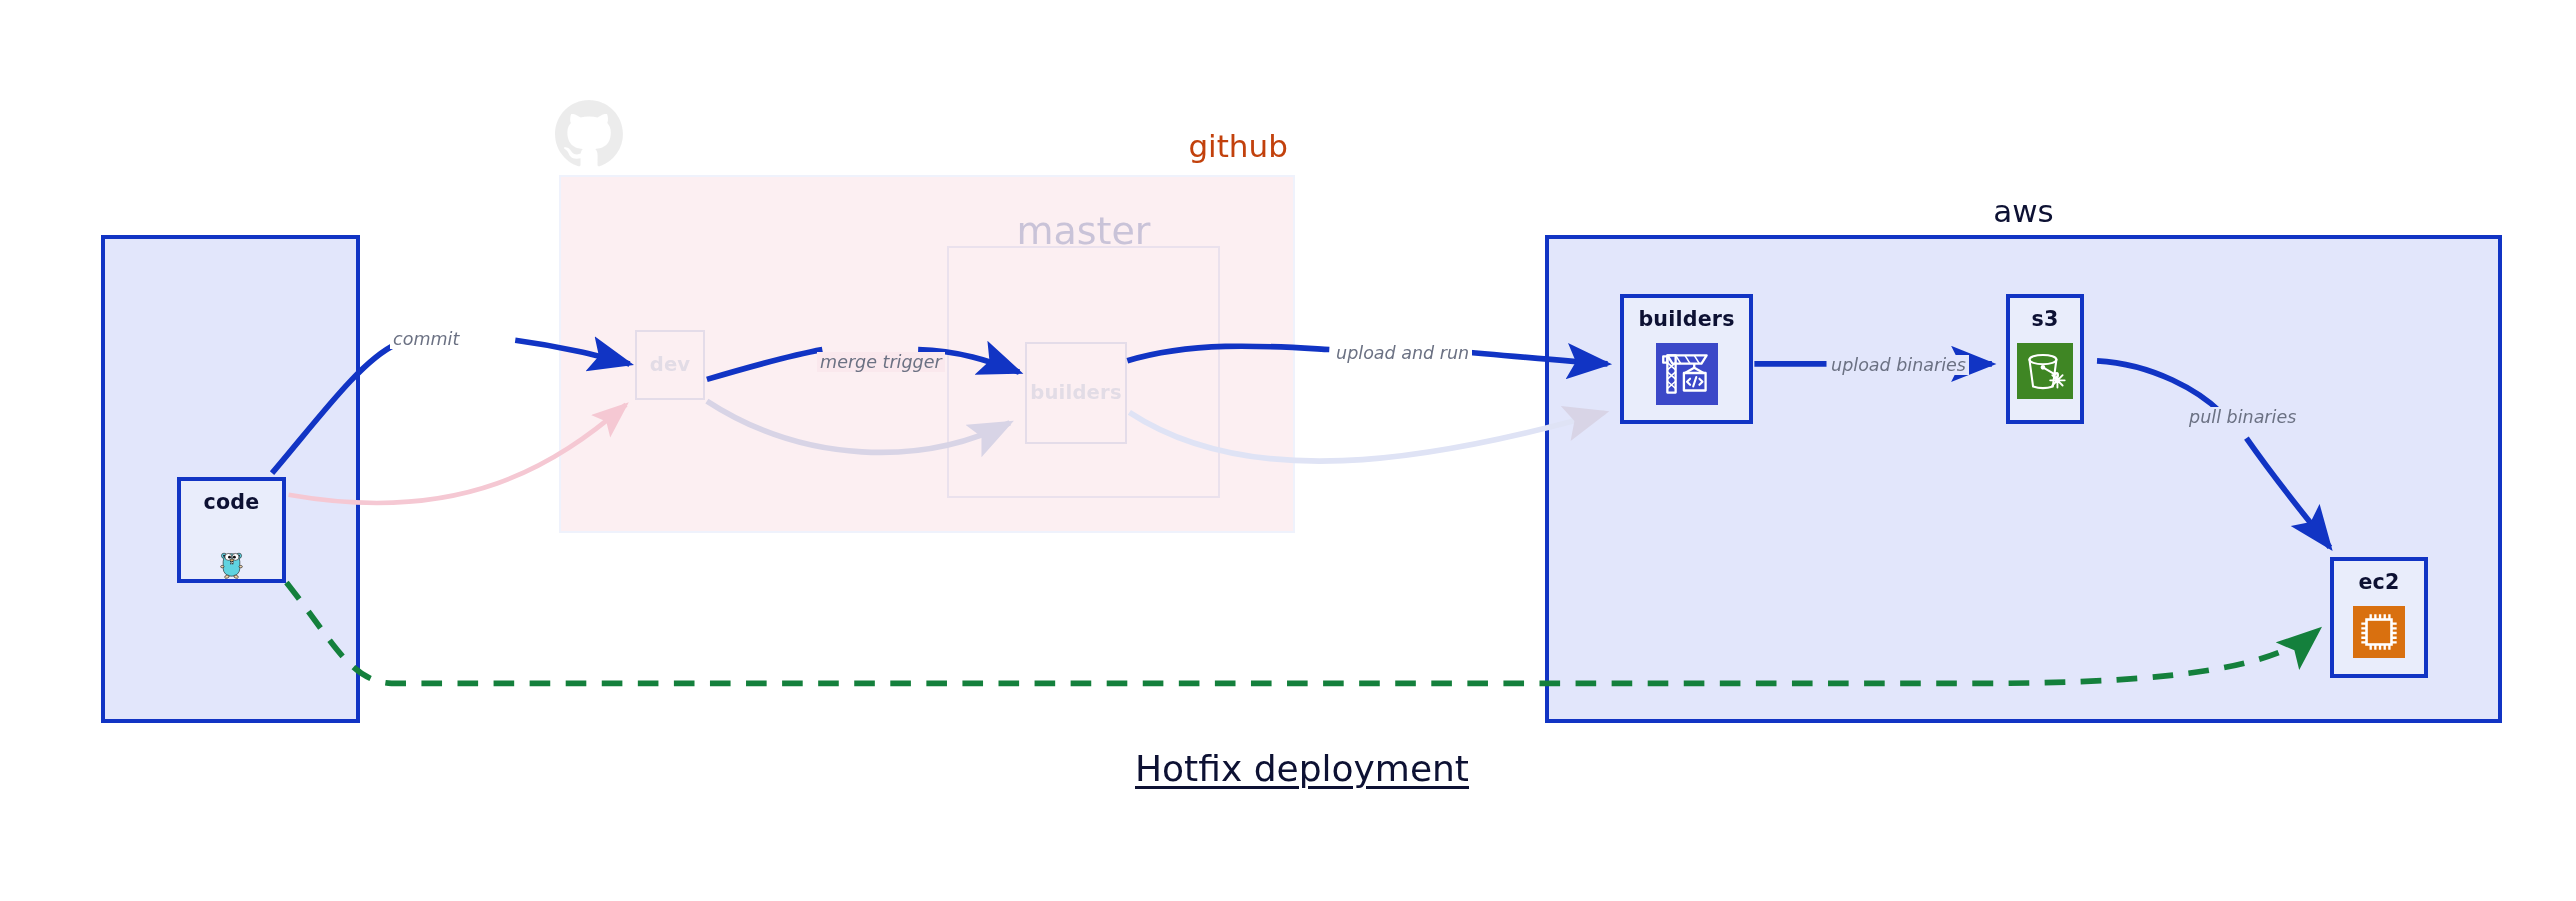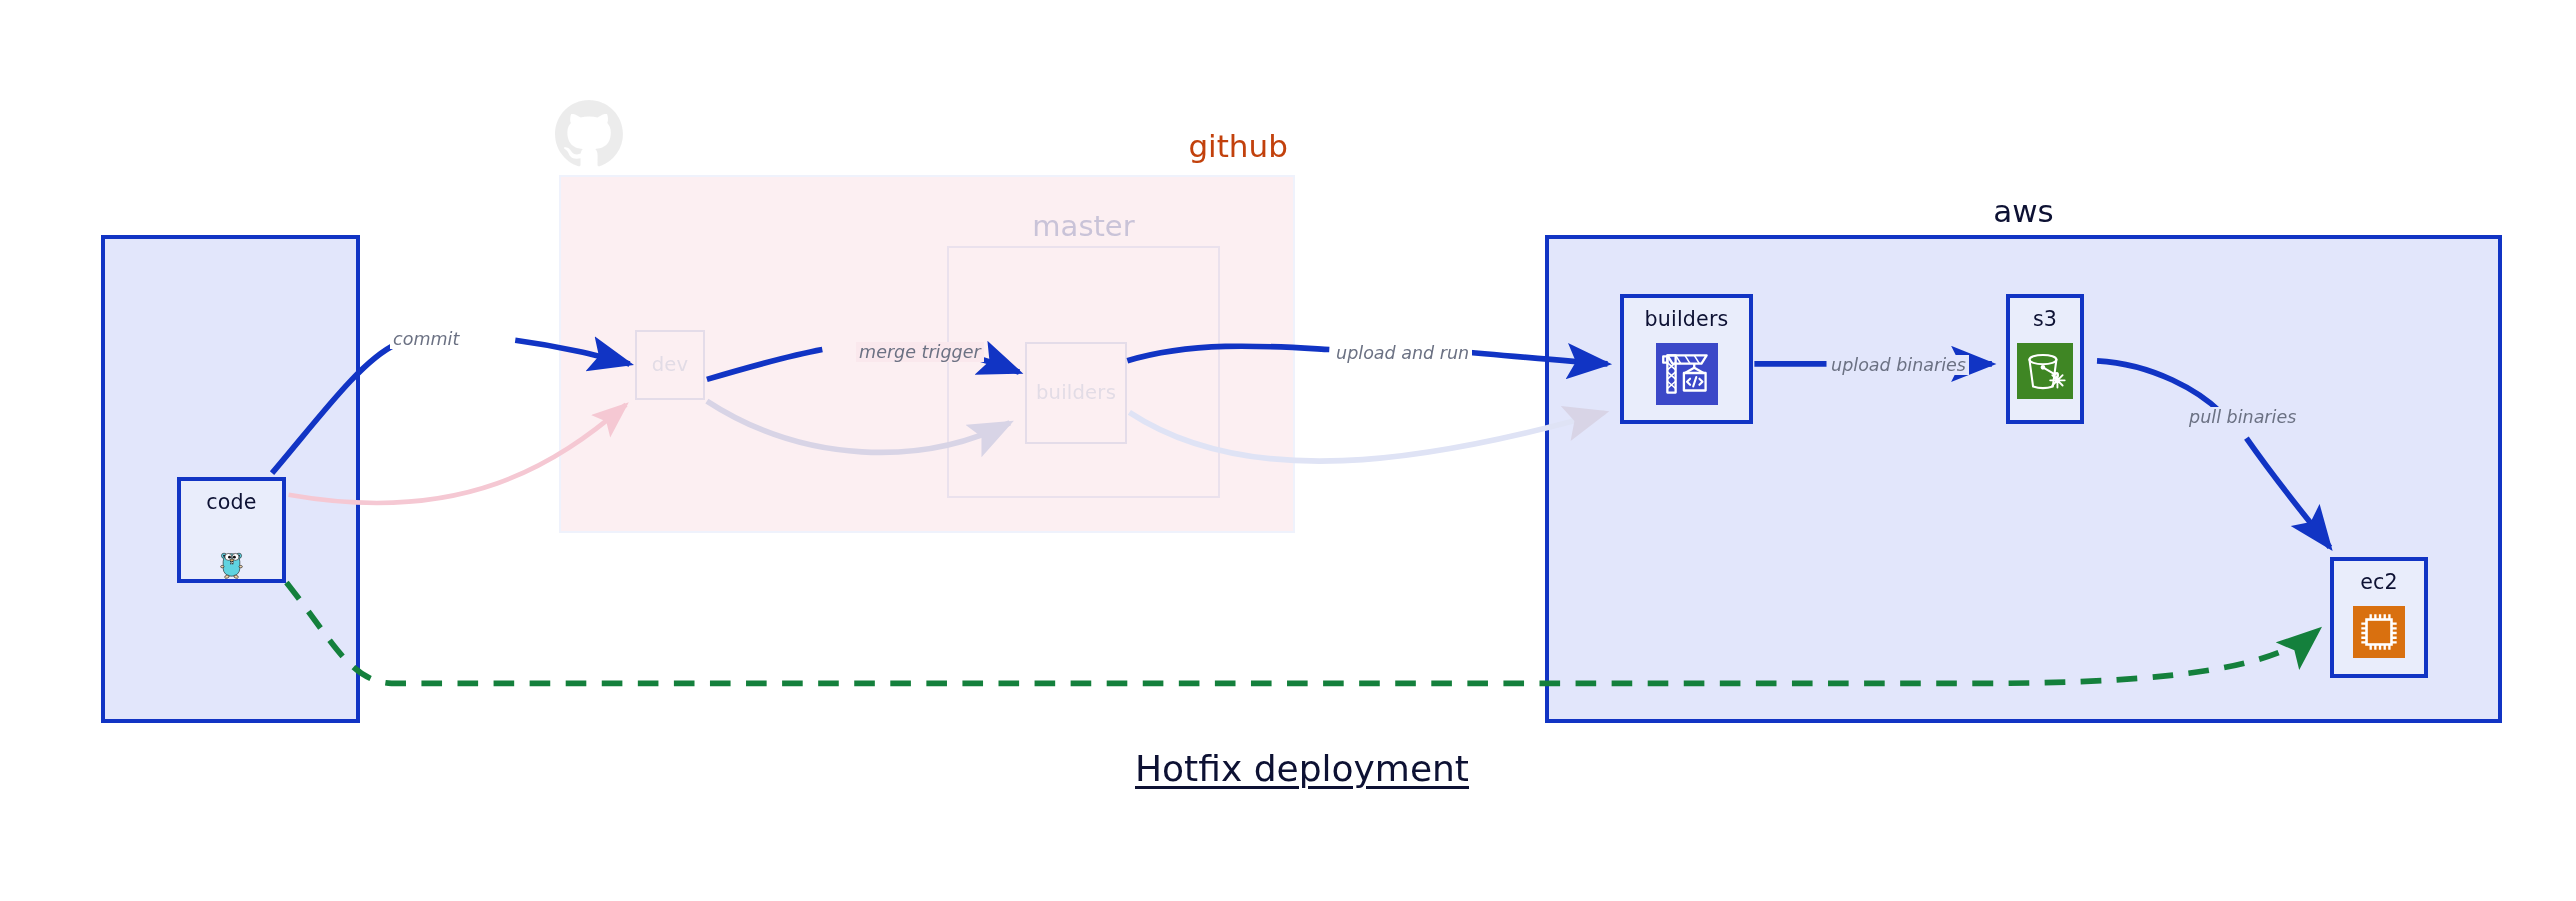--- a/index.html
+++ b/index.html
@@ -37,37 +37,37 @@
   }
   .github-logo{position:absolute;left:555px;top:100px;width:68px;height:68px;opacity:.62;}
 
   .grp-master{
     left:947px;top:246px;width:273px;height:252px;
     background:transparent;border:2.1px solid #ddd7ea;
     opacity:.6;
   }
   .lbl-master{
     left:947px;top:209px;width:273px;
-    color:#c9c3d8;font-size:29px;
+    color:#c9c3d8;font-size:38px;
   }
 
   .grp-aws{
     left:1545px;top:235px;width:957px;height:488px;
     background:#e2e6fb;border:4.6px solid #1134c4;
   }
   .lbl-aws{left:1545px;top:193px;width:957px;}
 
   
   .node{
     position:absolute;box-sizing:border-box;
     background:#e9edfb;border:4.1px solid #1134c4;
     display:flex;flex-direction:column;align-items:center;
   }
   .node-title{
-    font-size:20.6px;font-weight:normal;color:#0d1133;
+    font-size:20.6px;font-weight:bold;color:#0d1133;
     margin-top:11.3px;letter-spacing:0.2px;line-height:1;
     white-space:nowrap;
   }
   .node-icon{margin-top:13.4px;display:block;}
 
   .nd-code{left:177px;top:477px;width:109px;height:106px;gap:24px;}
   .nd-builders{left:1620px;top:294px;width:133px;height:130px;}
   .nd-s3{left:2006px;top:294px;width:78px;height:130px;}
   .nd-ec2{left:2330px;top:557px;width:98px;height:121px;}
 
@@ -86,21 +86,21 @@
 
   
   .edge-label{
     position:absolute;font-style:italic;font-size:17.5px;color:#6b7183;
     white-space:nowrap;background:#ffffff;padding:0 3.1px;
   }
   .edge-label.on-pink{background:#fae8ed;}
   .edge-label.on-blue{background:#e2e6fb;}
 
   .el-commit{left:390px;top:329px;}
-  .el-merge{left:817px;top:342px;margin-left:39px;}
+  .el-merge{left:817px;top:352px;}
   .el-upload-run{left:1333px;top:343px;}
   .el-upload-bin{left:1828px;top:355px;}
   .el-pull{left:2186px;top:407px;}
 
   
   .diagram-title{
     position:absolute;left:0;top:748px;width:2604px;
     text-align:center;font-size:36px;color:#0d1133;
   }
   .diagram-title span{

